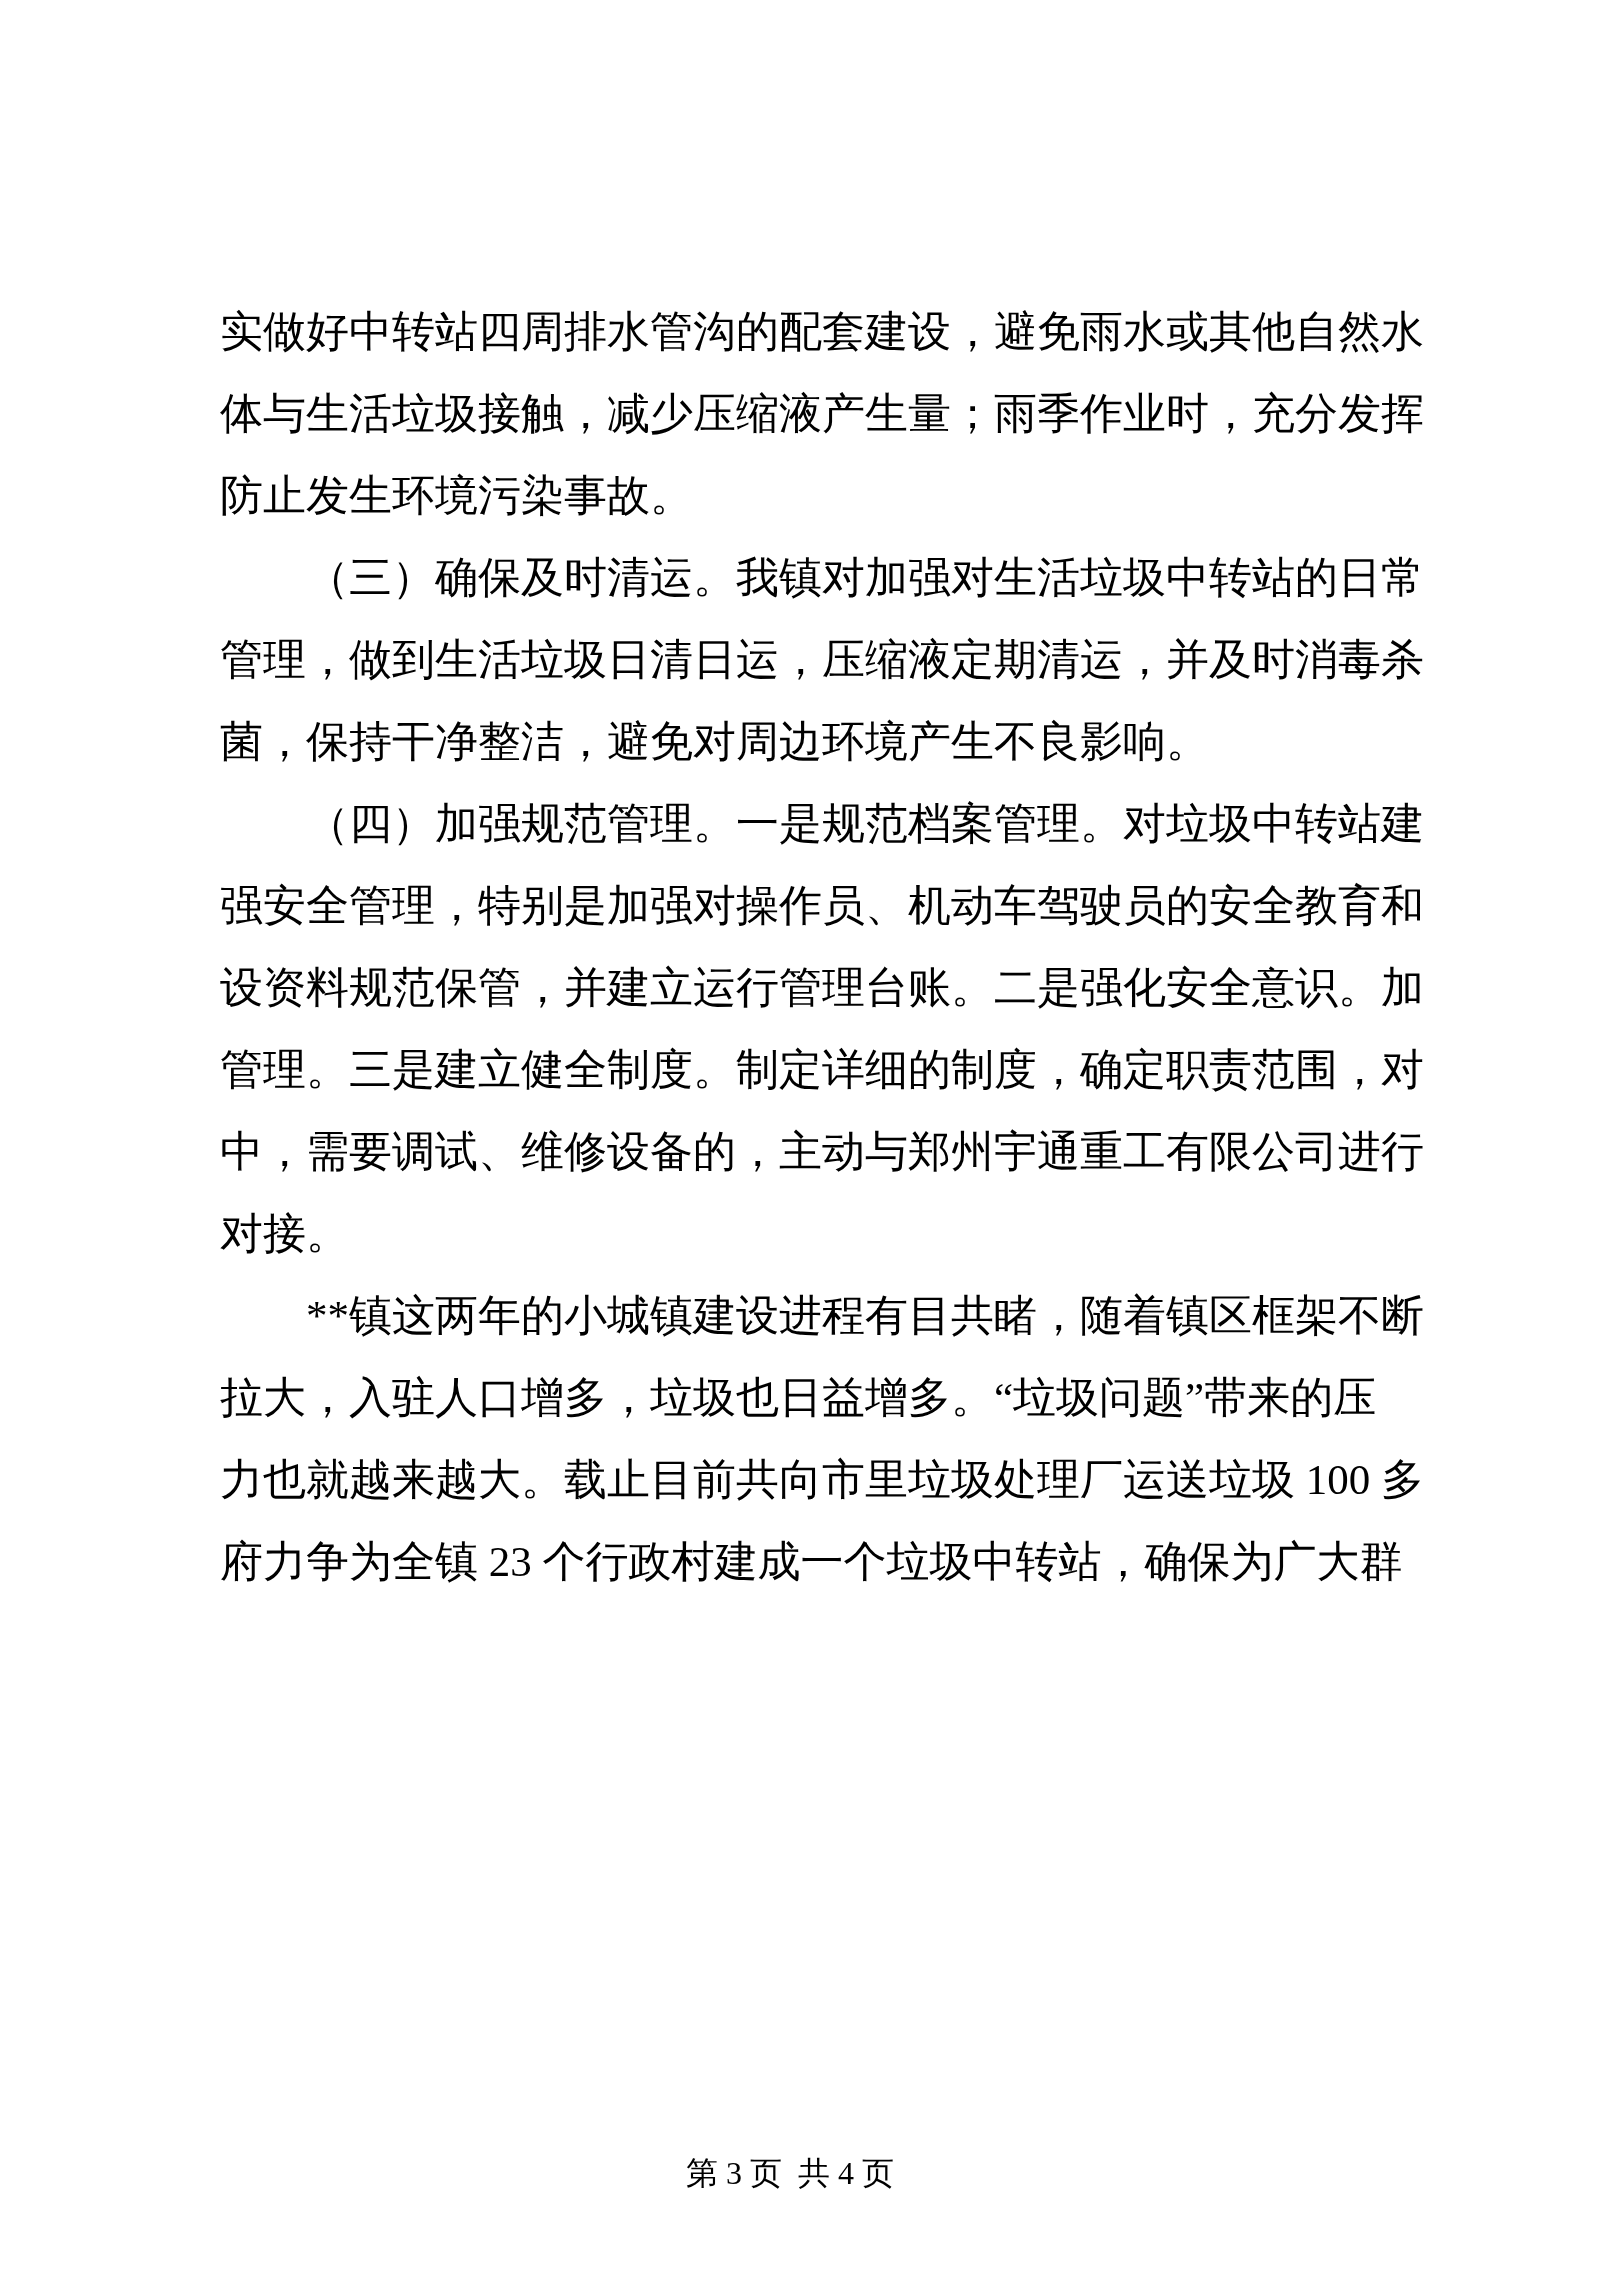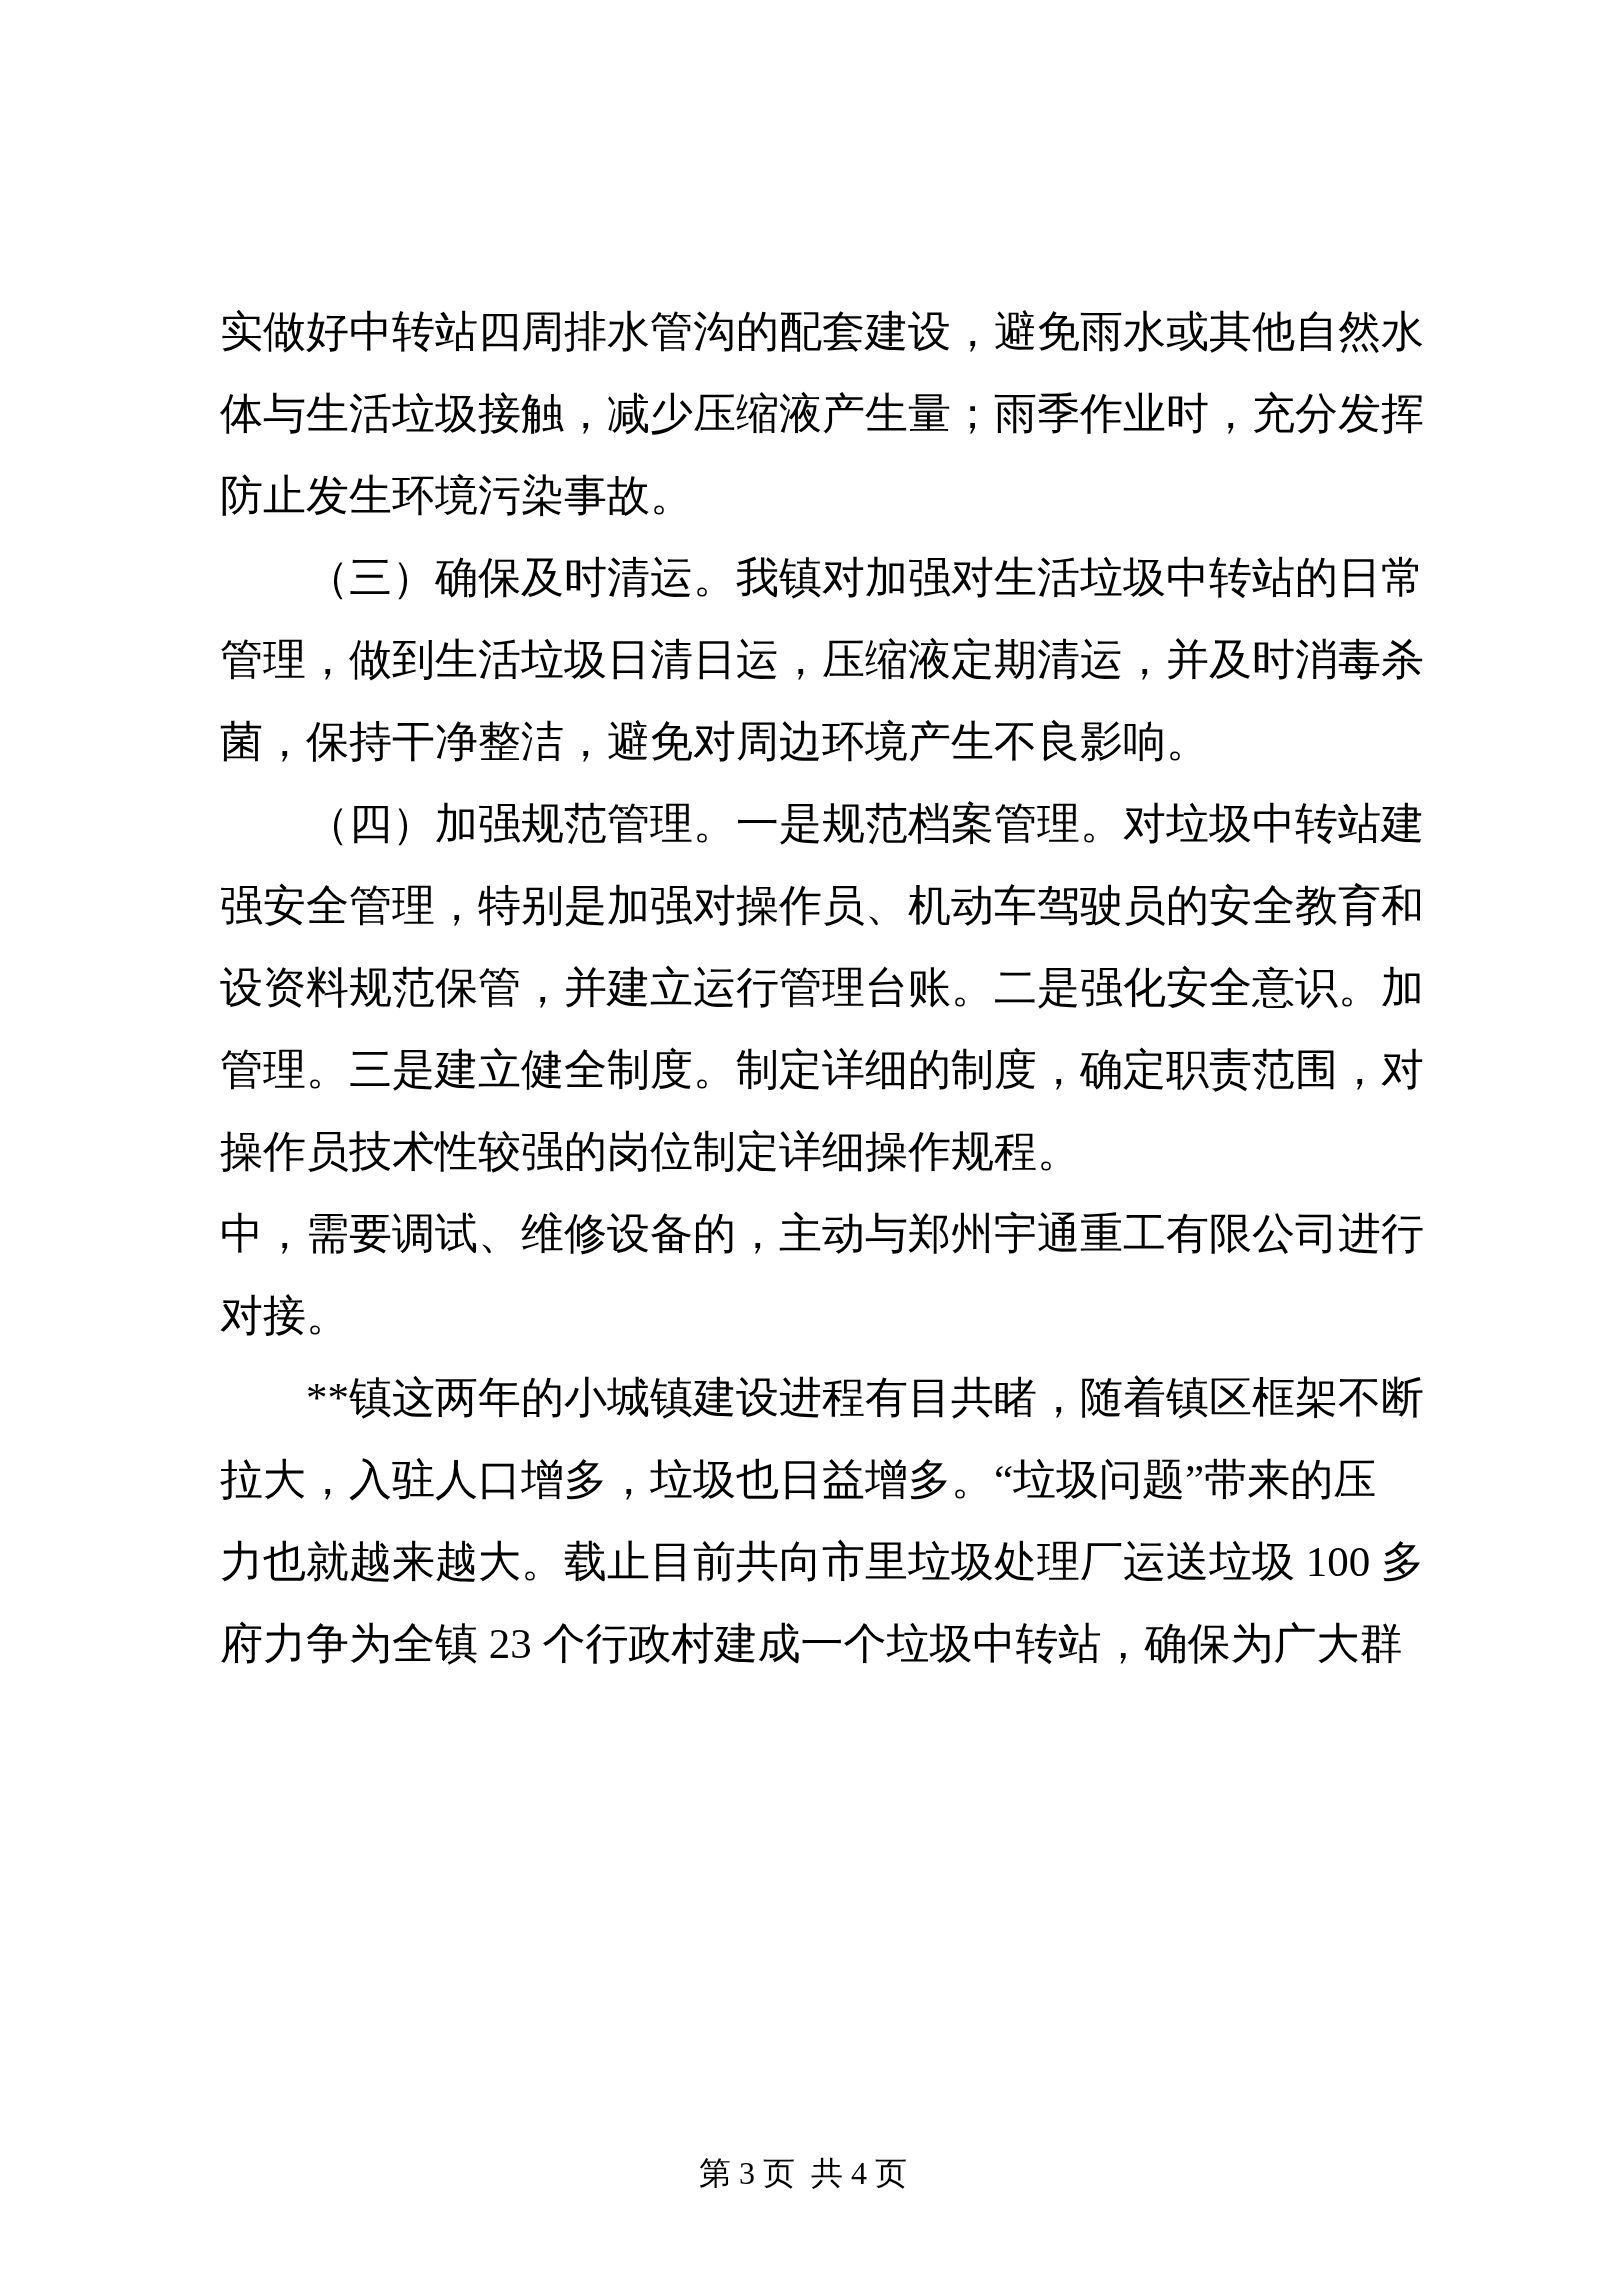--- a/index.html
+++ b/index.html
@@ -28,21 +28,21 @@
   }
   .text-line {
     height: 82px;
     white-space: nowrap;
   }
   .text-line.indent {
     text-indent: 2em;
   }
   .page-footer {
     position: absolute;
-    left: 16px;
+    left: 3px;
     top: 2115px;
     width: 100%;
     text-align: center;
     font-size: 32px;
     line-height: 39px;
     white-space: pre;
     color: #000000;
   }
 </style>
 </head>
@@ -54,21 +54,20 @@
     <div class="text-line">实做好中转站四周排水管沟的配套建设，避免雨水或其他自然水</div>
     <div class="text-line">体与生活垃圾接触，减少压缩液产生量；雨季作业时，充分发挥</div>
     <div class="text-line">防止发生环境污染事故。</div>
     <div class="text-line indent">（三）确保及时清运。我镇对加强对生活垃圾中转站的日常</div>
     <div class="text-line">管理，做到生活垃圾日清日运，压缩液定期清运，并及时消毒杀</div>
     <div class="text-line">菌，保持干净整洁，避免对周边环境产生不良影响。</div>
     <div class="text-line indent">（四）加强规范管理。一是规范档案管理。对垃圾中转站建</div>
     <div class="text-line">强安全管理，特别是加强对操作员、机动车驾驶员的安全教育和</div>
     <div class="text-line">设资料规范保管，并建立运行管理台账。二是强化安全意识。加</div>
     <div class="text-line">管理。三是建立健全制度。制定详细的制度，确定职责范围，对</div>
-    <div class="text-line">操作员技术性较强的岗位制定详细操作规程。</div>
     <div class="text-line">中，需要调试、维修设备的，主动与郑州宇通重工有限公司进行</div>
     <div class="text-line">对接。</div>
     <div class="text-line indent">**镇这两年的小城镇建设进程有目共睹，随着镇区框架不断</div>
     <div class="text-line">拉大，入驻人口增多，垃圾也日益增多。“垃圾问题”带来的压</div>
     <div class="text-line">力也就越来越大。载止目前共向市里垃圾处理厂运送垃圾 100 多</div>
     <div class="text-line">府力争为全镇 23 个行政村建成一个垃圾中转站，确保为广大群</div>
   </div>
 
   <div class="page-footer">
     <span>第 3 页  共 4 页</span>

